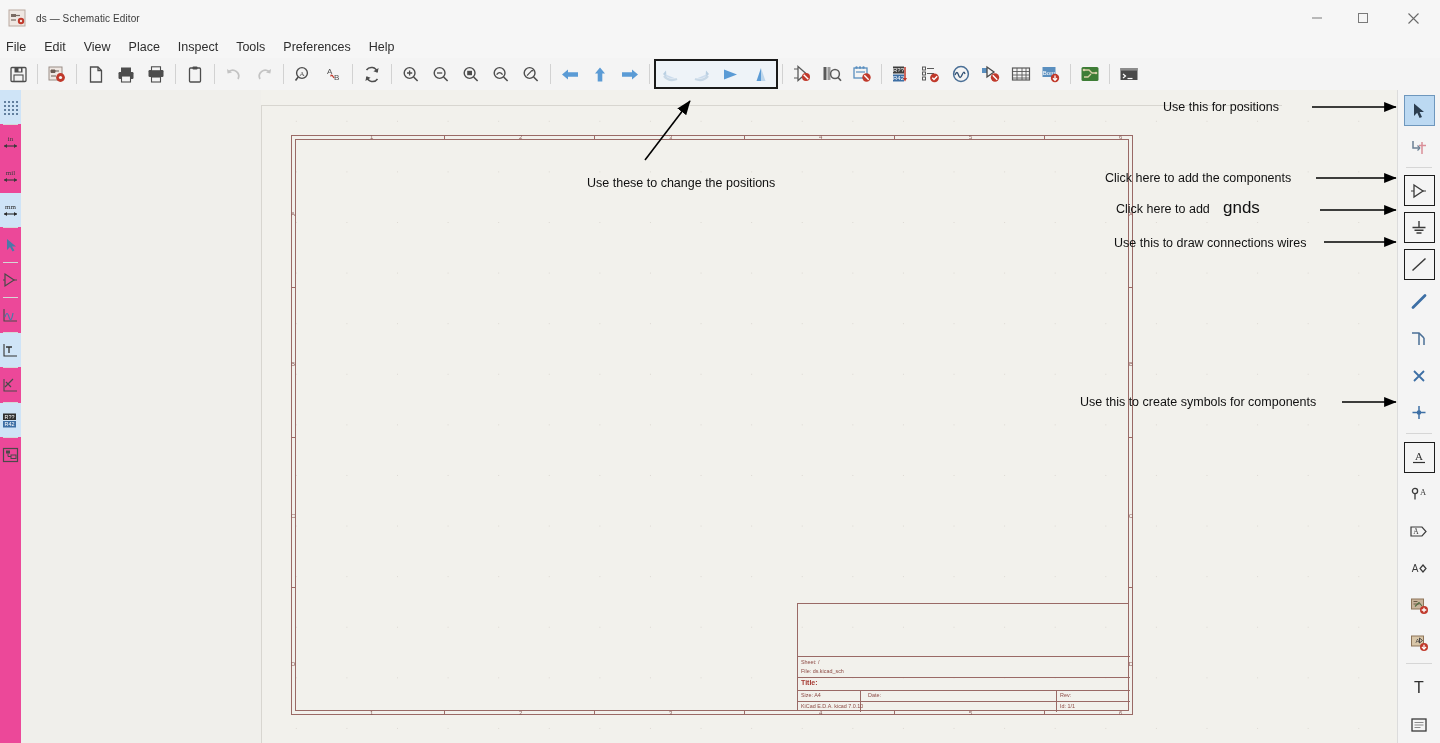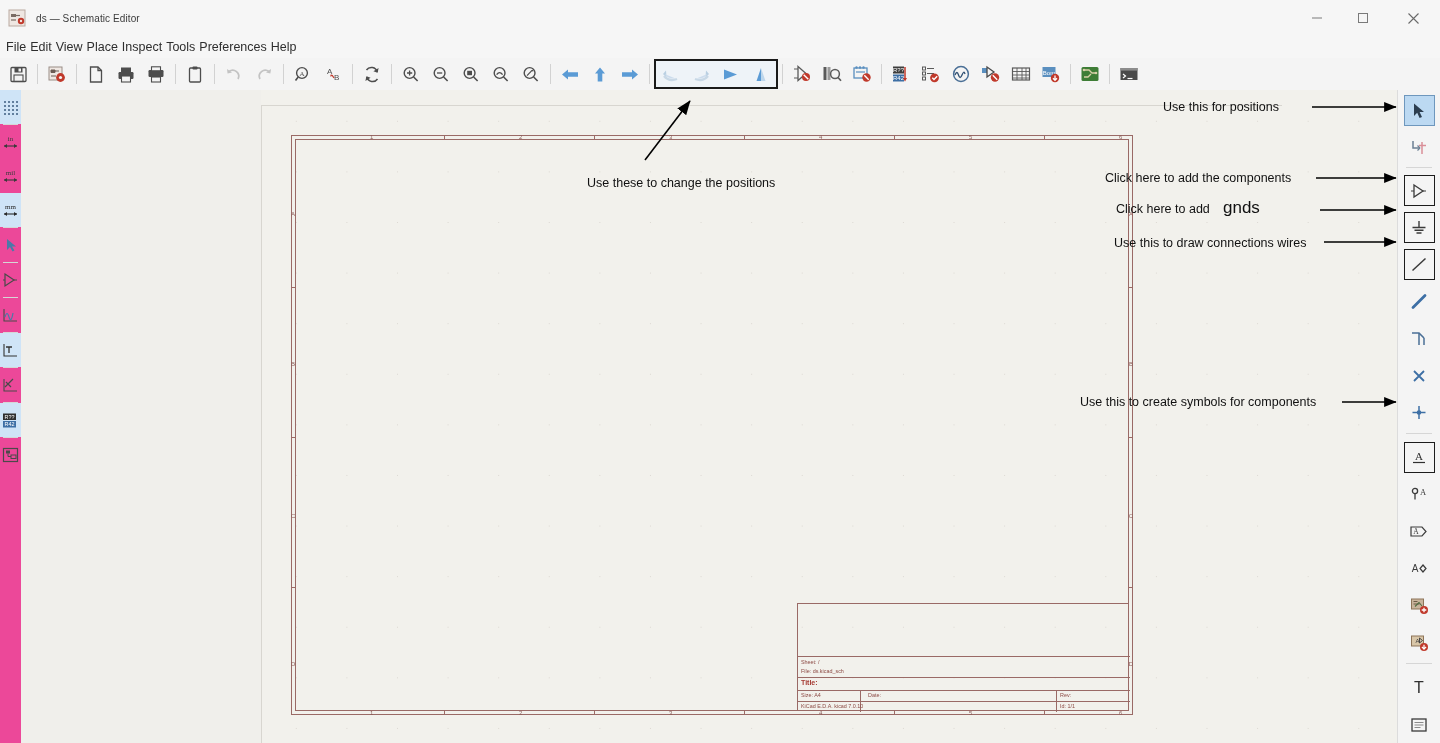--- a/index.html
+++ b/index.html
@@ -34,21 +34,21 @@
   }
   .win-btn.close { width: 54px; }
 
   
   .menubar {
     position: absolute; top: 36px; left: 0; width: 1440px; height: 22px;
     background: #f6f6f6; display: flex; align-items: center;
     border-bottom: 1px solid #ececec;
   }
   .menu-item {
-    font-size: 12.5px; color: #2e2e2e; padding: 2px 2px; white-space: nowrap;
+    font-size: 12.5px; color: #2e2e2e; padding: 2px 9px; white-space: nowrap;
   }
   .menu-item:first-child { padding-left: 6px; }
 
   
   .toolbar {
     position: absolute; top: 58px; left: 0; width: 1440px; height: 32px;
     background: #f4f4f4; display: flex; align-items: center;
     border-bottom: 1px solid #e0e0e0;
   }
   .tb-btn {

